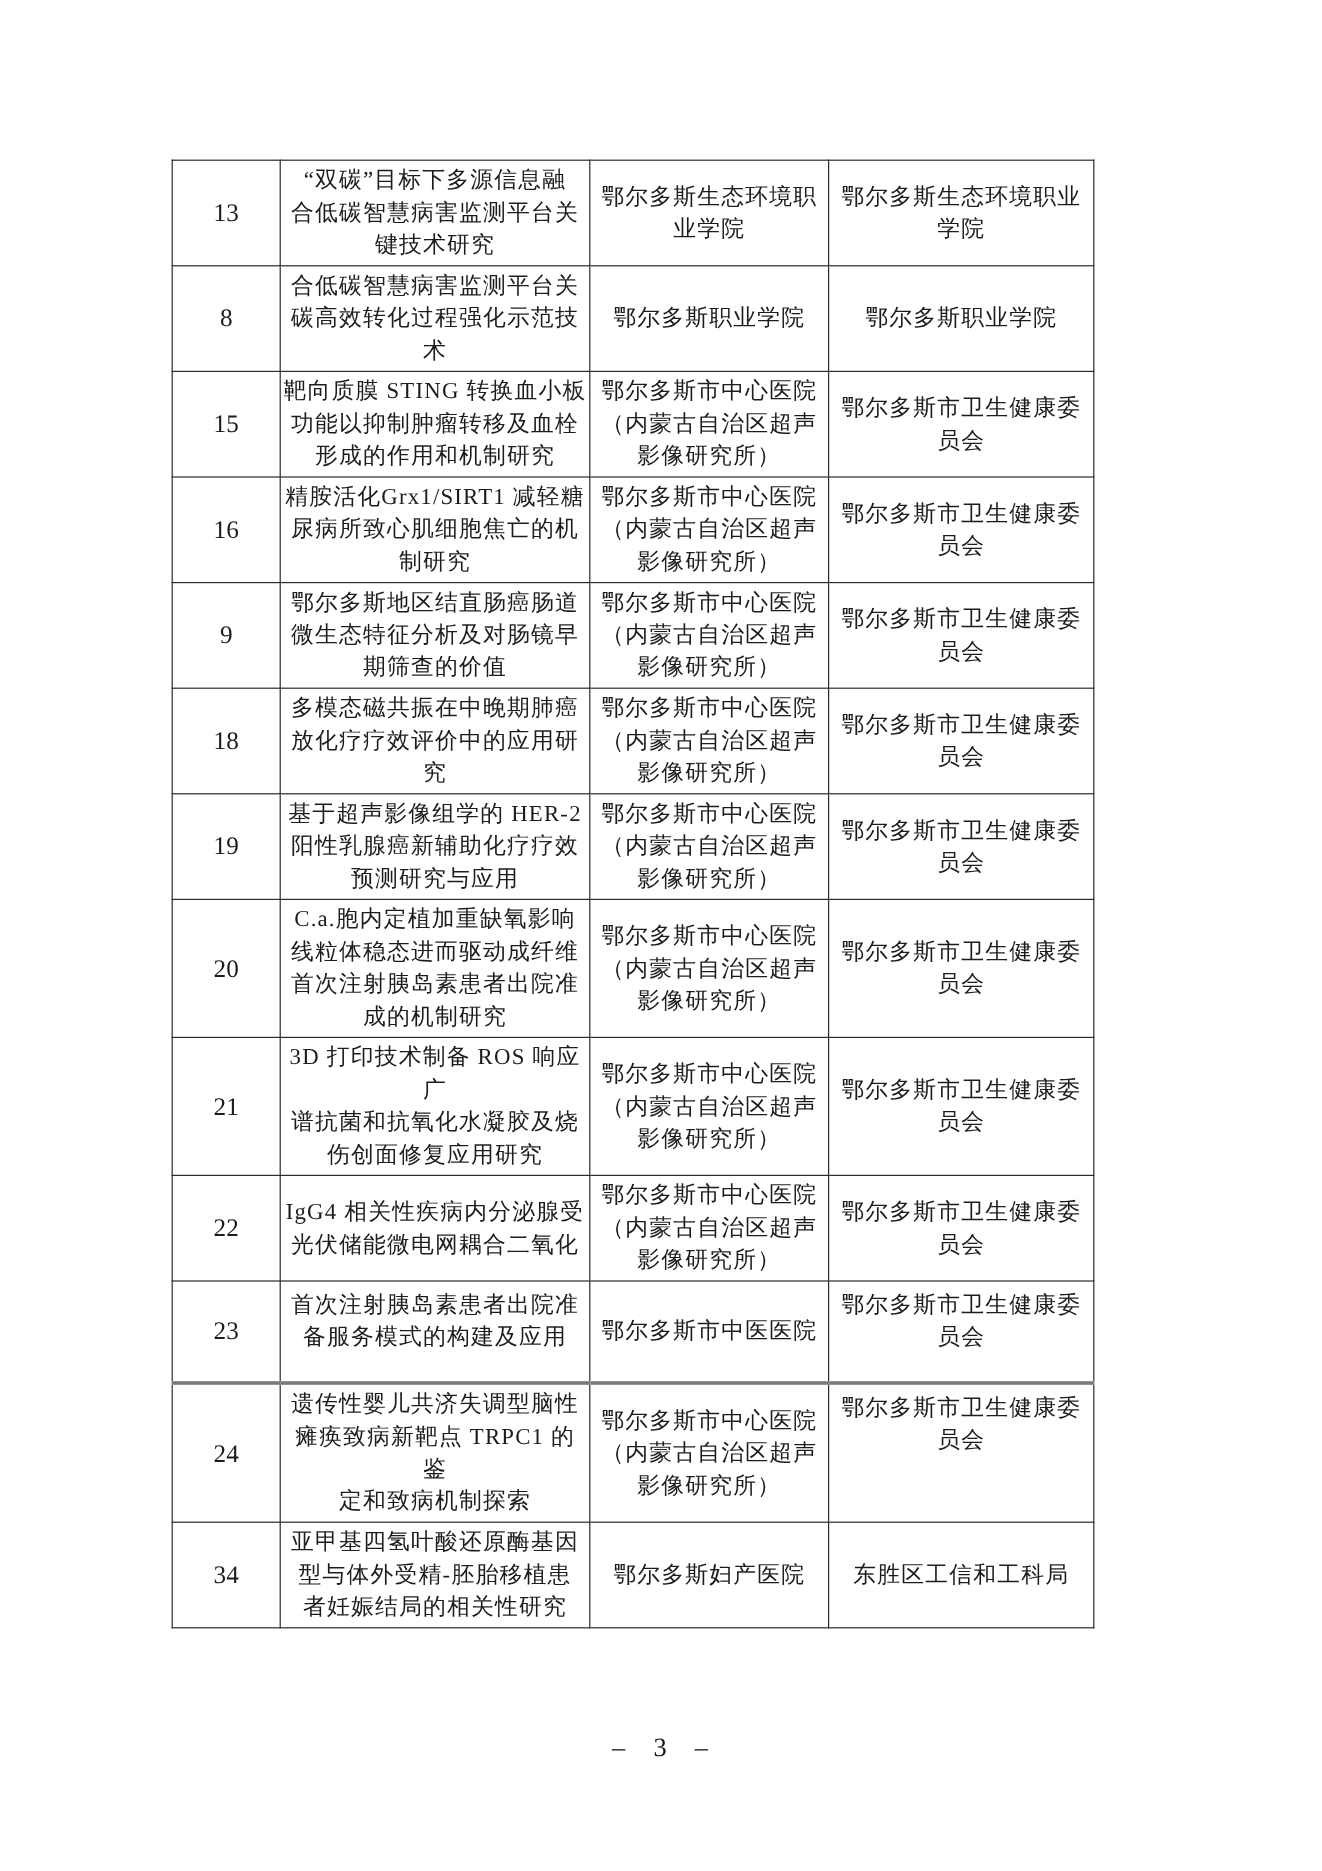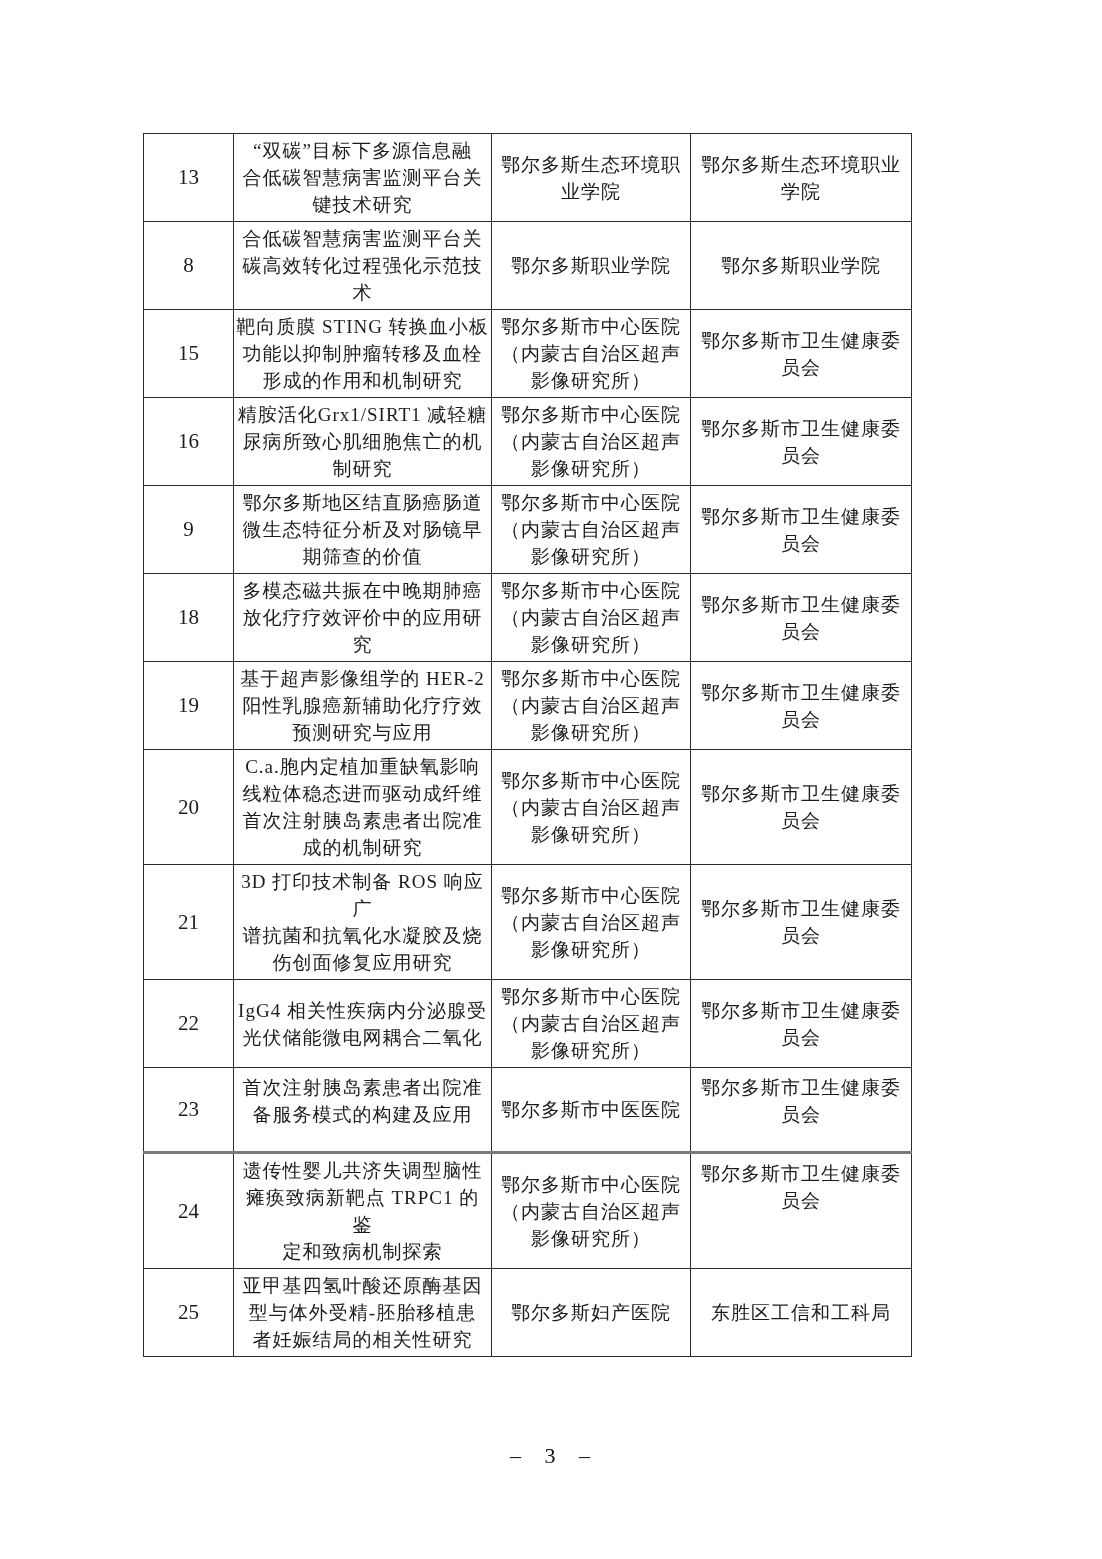--- a/index.html
+++ b/index.html
@@ -201,21 +201,21 @@
           <td class="col-title">遗传性婴儿共济失调型脑性
 瘫痪致病新靶点 TRPC1 的鉴
 定和致病机制探索</td>
           <td class="col-org">鄂尔多斯市中心医院
 （内蒙古自治区超声
 影像研究所）</td>
           <td class="col-dept v-top">鄂尔多斯市卫生健康委
 员会</td>
         </tr>
         <tr>
-          <td class="col-no">25</td>
+          <td class="col-no">34</td>
           <td class="col-title">亚甲基四氢叶酸还原酶基因
 型与体外受精-胚胎移植患
 者妊娠结局的相关性研究</td>
           <td class="col-org">鄂尔多斯妇产医院</td>
           <td class="col-dept">东胜区工信和工科局</td>
         </tr>
       </tbody>
   </table>
   <div class="page-number">– 3 –</div>
 </div>

